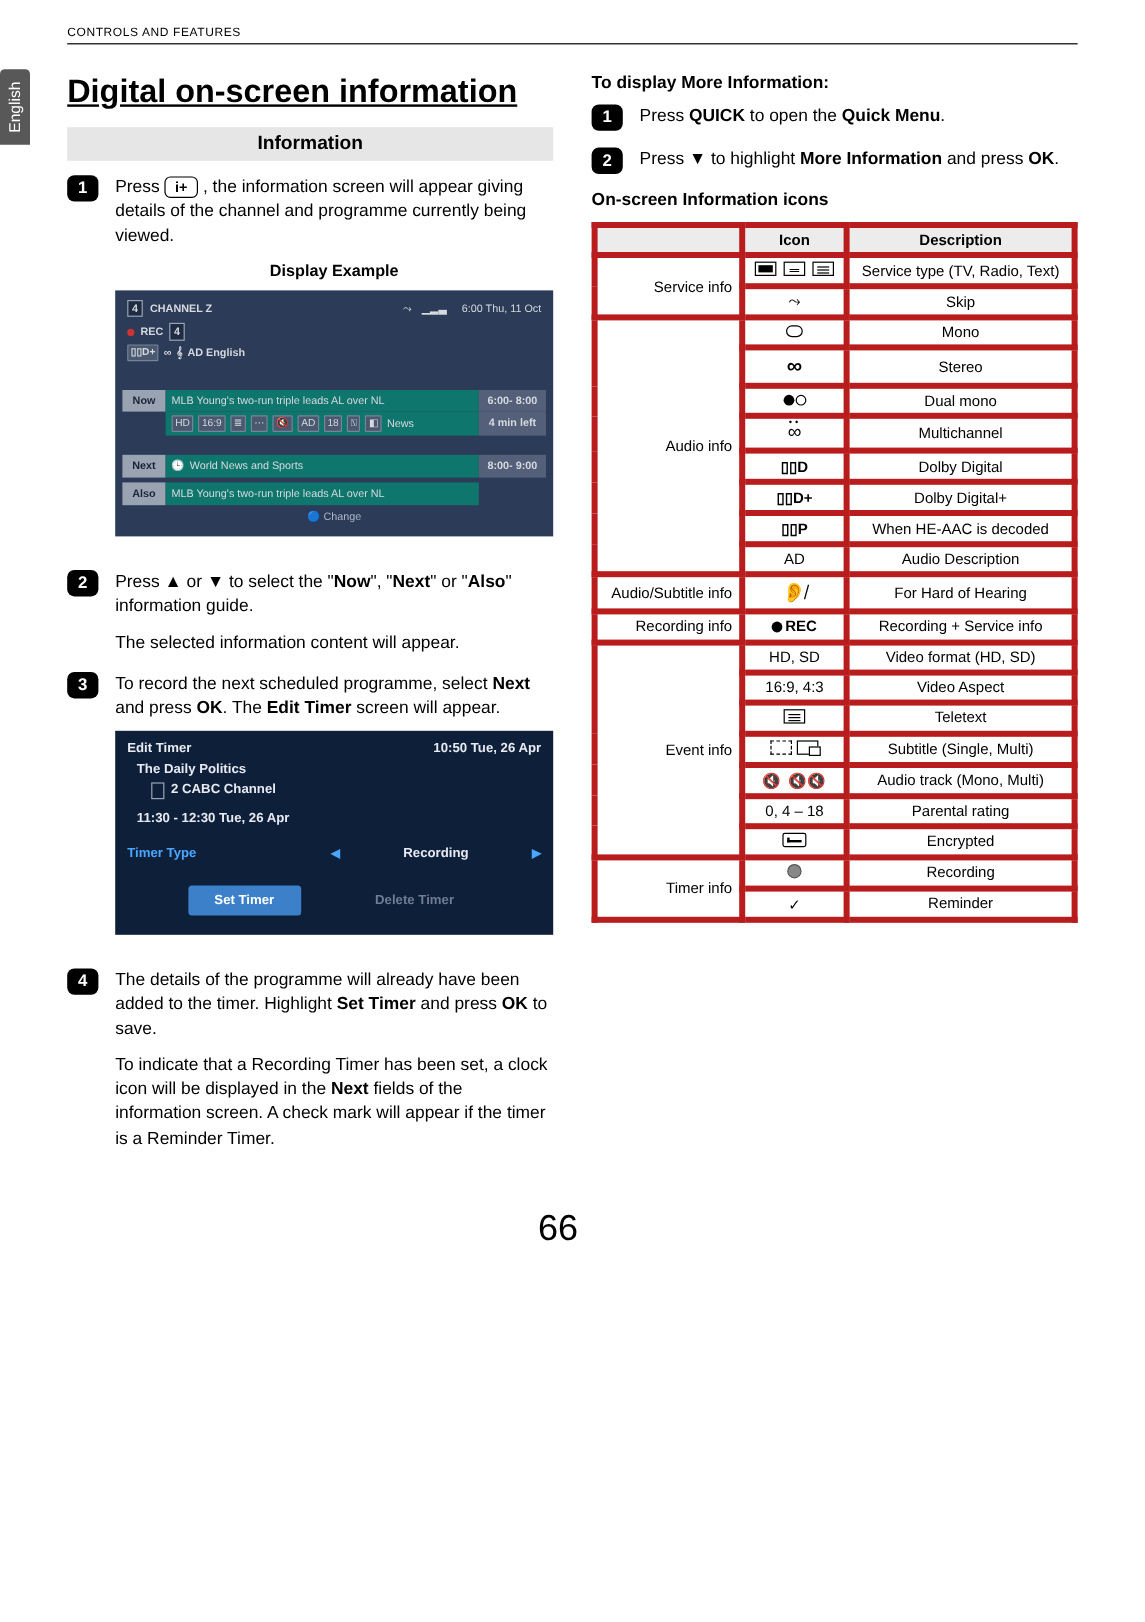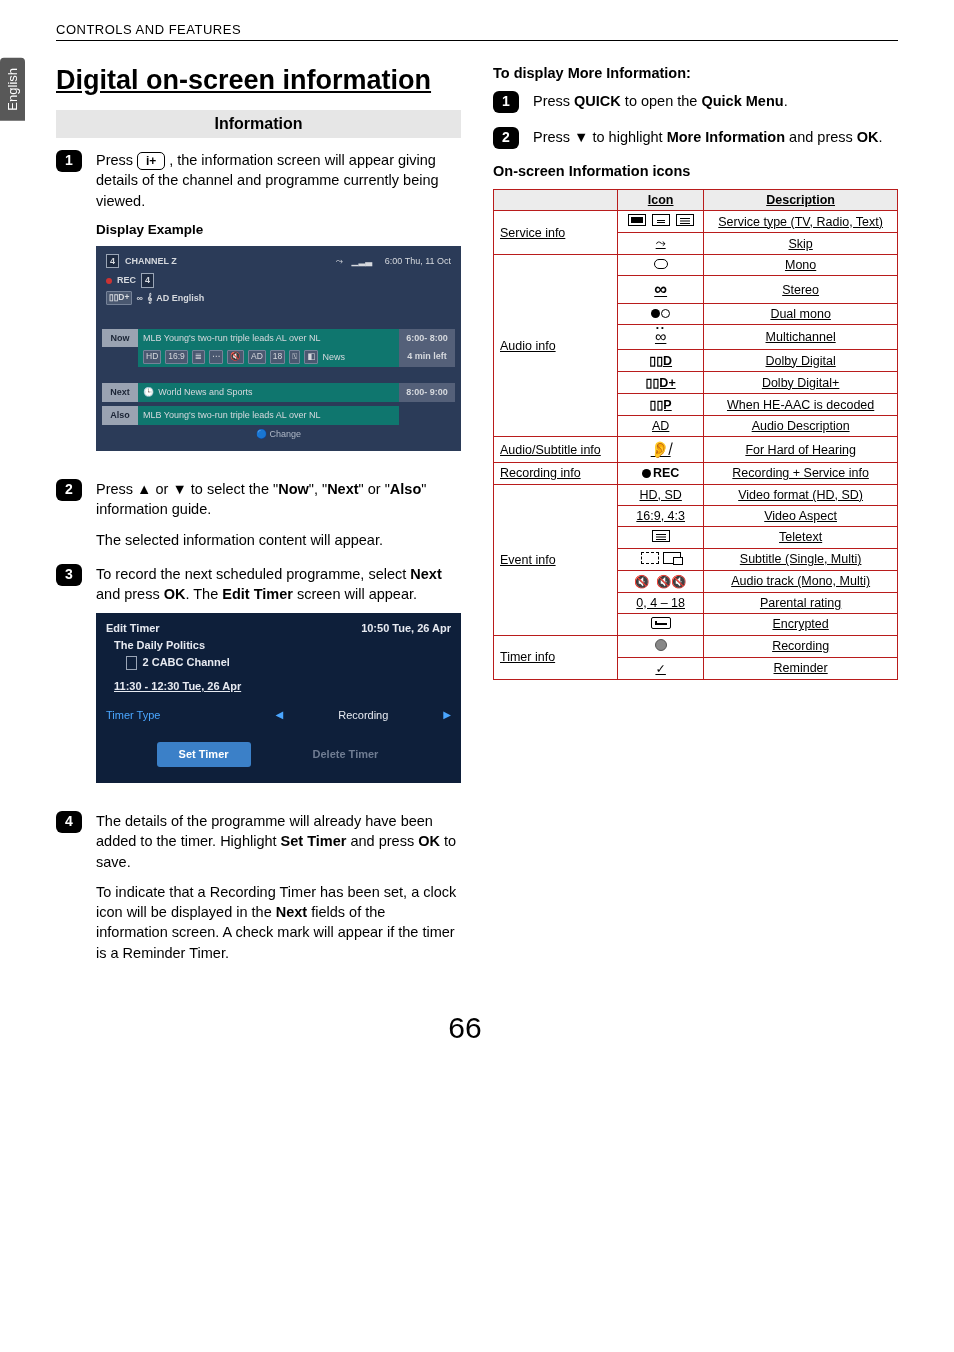--- a/index.html
+++ b/index.html
@@ -1,29 +1,29 @@
 <!DOCTYPE html>
 <html><head>
 <meta charset="utf-8">
 <style>
   * { box-sizing: border-box; margin: 0; padding: 0; }
   body { font-family: -apple-system, Helvetica, Arial, sans-serif; background: #fff; color: #000; width: 954px; margin: 0 auto; }
   .page { padding: 22px 56px 0 32px; position: relative; }
   .side-tab { position: absolute; left: 0; top: 58px; background: #585858; color: #fff; writing-mode: vertical-rl; transform: rotate(180deg); padding: 10px 5px; font-size: 13px; border-radius: 0 0 4px 4px; }
-  .header-line { font-size: 13px; letter-spacing: .5px; padding-bottom: 3px; border-bottom: 1px solid #000; margin-left: 24px; margin-bottom: 24px; }
+  .header-line { font-size: 10px; letter-spacing: .5px; padding-bottom: 3px; border-bottom: 1px solid #000; margin-left: 24px; margin-bottom: 24px; }
   .cols { display: flex; gap: 32px; margin-left: 24px; }
   .col { flex: 1 1 0; min-width: 0; }
   h1 { font-size: 27px; font-weight: 700; margin-bottom: 14px; text-decoration: underline; }
   .intro { font-size: 14.5px; line-height: 1.45; margin-bottom: 16px; }
   .section-bar { background: #e6e6e6; text-align: center; font-weight: 700; font-size: 16px; padding: 5px 0; margin-bottom: 12px; }
   .step { display: flex; gap: 14px; margin-bottom: 14px; font-size: 14.5px; line-height: 1.4; }
   .badge { background: #000; color: #fff; border-radius: 6px; width: 26px; height: 22px; display: flex; align-items: center; justify-content: center; font-weight: 700; font-size: 14px; flex: 0 0 26px; }
   .step-body { flex: 1; }
   .step-body p + p { margin-top: 10px; }
-  .caption { font-weight: 700; font-size: 13.5px; margin: 6px 0; }
+  .caption { text-align: center; font-weight: 700; font-size: 13.5px; margin: 6px 0; }
   .info-btn { display: inline-flex; align-items: center; justify-content: center; width: 28px; height: 18px; border: 1.5px solid #000; border-radius: 5px; font-size: 12px; font-weight: 700; vertical-align: middle; }
   .arrow { font-family: 'Segoe UI Symbol', Arial; }
   .b { font-weight: 700; }
 
   
   .tv1 { background: #2b3b58; color: #d6d9de; font-size: 9px; padding: 6px 6px 8px; margin: 4px 0 14px; }
   .tv1-top { display: flex; align-items: center; justify-content: space-between; padding: 2px 4px 4px; }
   .tv1-top-left { display: flex; align-items: center; gap: 6px; font-weight: 700; }
   .chbox { border: 1px solid #9aa5b6; padding: 0 3px; font-size: 9px; background: #1e2b42; }
   .tv1-row2 { display: flex; align-items: center; gap: 5px; padding: 1px 4px; font-weight: 700; }
@@ -36,35 +36,35 @@
   .tv1-bar { background: #0f766e; flex: 1; padding: 3px 5px; display: flex; align-items: center; gap: 4px; }
   .tv1-time { background: #546079; width: 56px; text-align: center; padding: 3px 0; font-weight: 700; }
   .tv1-change { text-align: center; padding: 3px 0; font-size: 9px; color: #aeb7c6; }
   .spacer4 { height: 4px; }
 
   
   .tv2 { background: #0e1f3a; color: #e7eaf1; font-size: 11px; margin: 8px 0 14px; }
   .tv2-head { display: flex; justify-content: space-between; padding: 8px 10px 2px; font-weight: 700; }
   .tv2-sub { padding: 0 10px 2px 18px; font-weight: 700; }
   .tv2-sub2 { padding: 0 10px 8px 30px; font-weight: 700; display: flex; align-items: center; gap: 6px; flex-wrap: wrap; }
-  .tv2-sel { display: flex; padding: 6px 10px; color: #4aa6ff; font-weight: 400; }
+  .tv2-sel { display: flex; align-items: center; padding: 6px 10px; color: #4aa6ff; font-weight: 700; }
   .tv2-sel .lbl { flex: 1; }
   .tv2-sel .val { flex: 0 0 160px; text-align: center; position: relative; color: #e7eaf1; }
   .tri { color: #4aa6ff; font-size: 10px; }
   .tv2-btns { display: flex; gap: 40px; justify-content: center; padding: 12px 0 16px; }
   .tv2-btn { padding: 5px 22px; border-radius: 3px; font-weight: 700; font-size: 11px; }
   .tv2-btn.primary { background: #3b80c8; color: #fff; }
   .tv2-btn.ghost { color: #6f7c92; }
 
   
   h3.sub { font-weight: 700; font-size: 14.5px; margin: 0 0 10px; }
   table.icons { border-collapse: collapse; width: 100%; font-size: 12.5px; margin-top: 6px; }
-  table.icons th, table.icons td { border: 1px solid #b91c1c; padding: 3px 6px; text-align: center; vertical-align: middle; text-decoration: underline; }
+  table.icons th, table.icons td { border: 5px solid #b91c1c; padding: 3px 6px; text-align: center; vertical-align: middle; }
   table.icons th { background: #ececec; font-weight: 700; }
-  table.icons td.lbl { text-align: left; }
+  table.icons td.lbl { text-align: right; }
   .svc-icons { display: inline-flex; gap: 6px; align-items: center; }
   .ico-tv { width: 18px; height: 12px; border: 1.4px solid #000; display: inline-block; position: relative; }
   .ico-tv::after { content: ""; position: absolute; inset: 2px; background: #000; }
   .ico-radio { width: 18px; height: 12px; border: 1.4px solid #000; display: inline-block; position: relative; }
   .ico-radio::before { content: ""; position: absolute; left: 4px; right: 4px; bottom: 2px; top: 5px; background: repeating-linear-gradient(0deg,#000 0 1px, transparent 1px 2px); }
   .ico-text { width: 18px; height: 12px; border: 1.4px solid #000; display: inline-block; position: relative; }
   .ico-text::before { content: ""; position: absolute; left: 3px; right: 3px; top: 3px; height: 1.2px; background: #000; box-shadow: 0 2.5px 0 #000, 0 5px 0 #000; }
   .ico-rects { display:inline-flex; gap:4px; align-items:center; }
   .ico-sub1 { width:18px; height:12px; border:1.4px solid #000; border-style: dashed; display:inline-block; }
   .ico-sub2 { width:18px; height:12px; border:1.4px solid #000; display:inline-block; position:relative; }
@@ -191,21 +191,21 @@
           <div class="tv2">
             <div class="tv2-head">
               <span>Edit Timer</span>
               <span>10:50 Tue, 26 Apr</span>
             </div>
             <div class="tv2-sub">The Daily Politics</div>
             <div class="tv2-sub2">
               <span class="chbox" style="background:#0e1f3a;border-color:#9aa5b6;color:#e7eaf1;">&nbsp;</span>
               <span>2 CABC Channel</span>
             </div>
-            <div class="tv2-sub2" style="padding-left:18px;text-decoration:underline;">
+            <div class="tv2-sub2" style="padding-left:18px;">
               <span>11:30 - 12:30 Tue, 26 Apr</span>
             </div>
             <div class="tv2-sel">
               <span class="lbl">Timer Type</span>
               <span class="tri">◀</span>
               <span class="val">Recording</span>
               <span class="tri">▶</span>
             </div>
             <div class="tv2-btns">
               <div class="tv2-btn primary">Set Timer</div>

